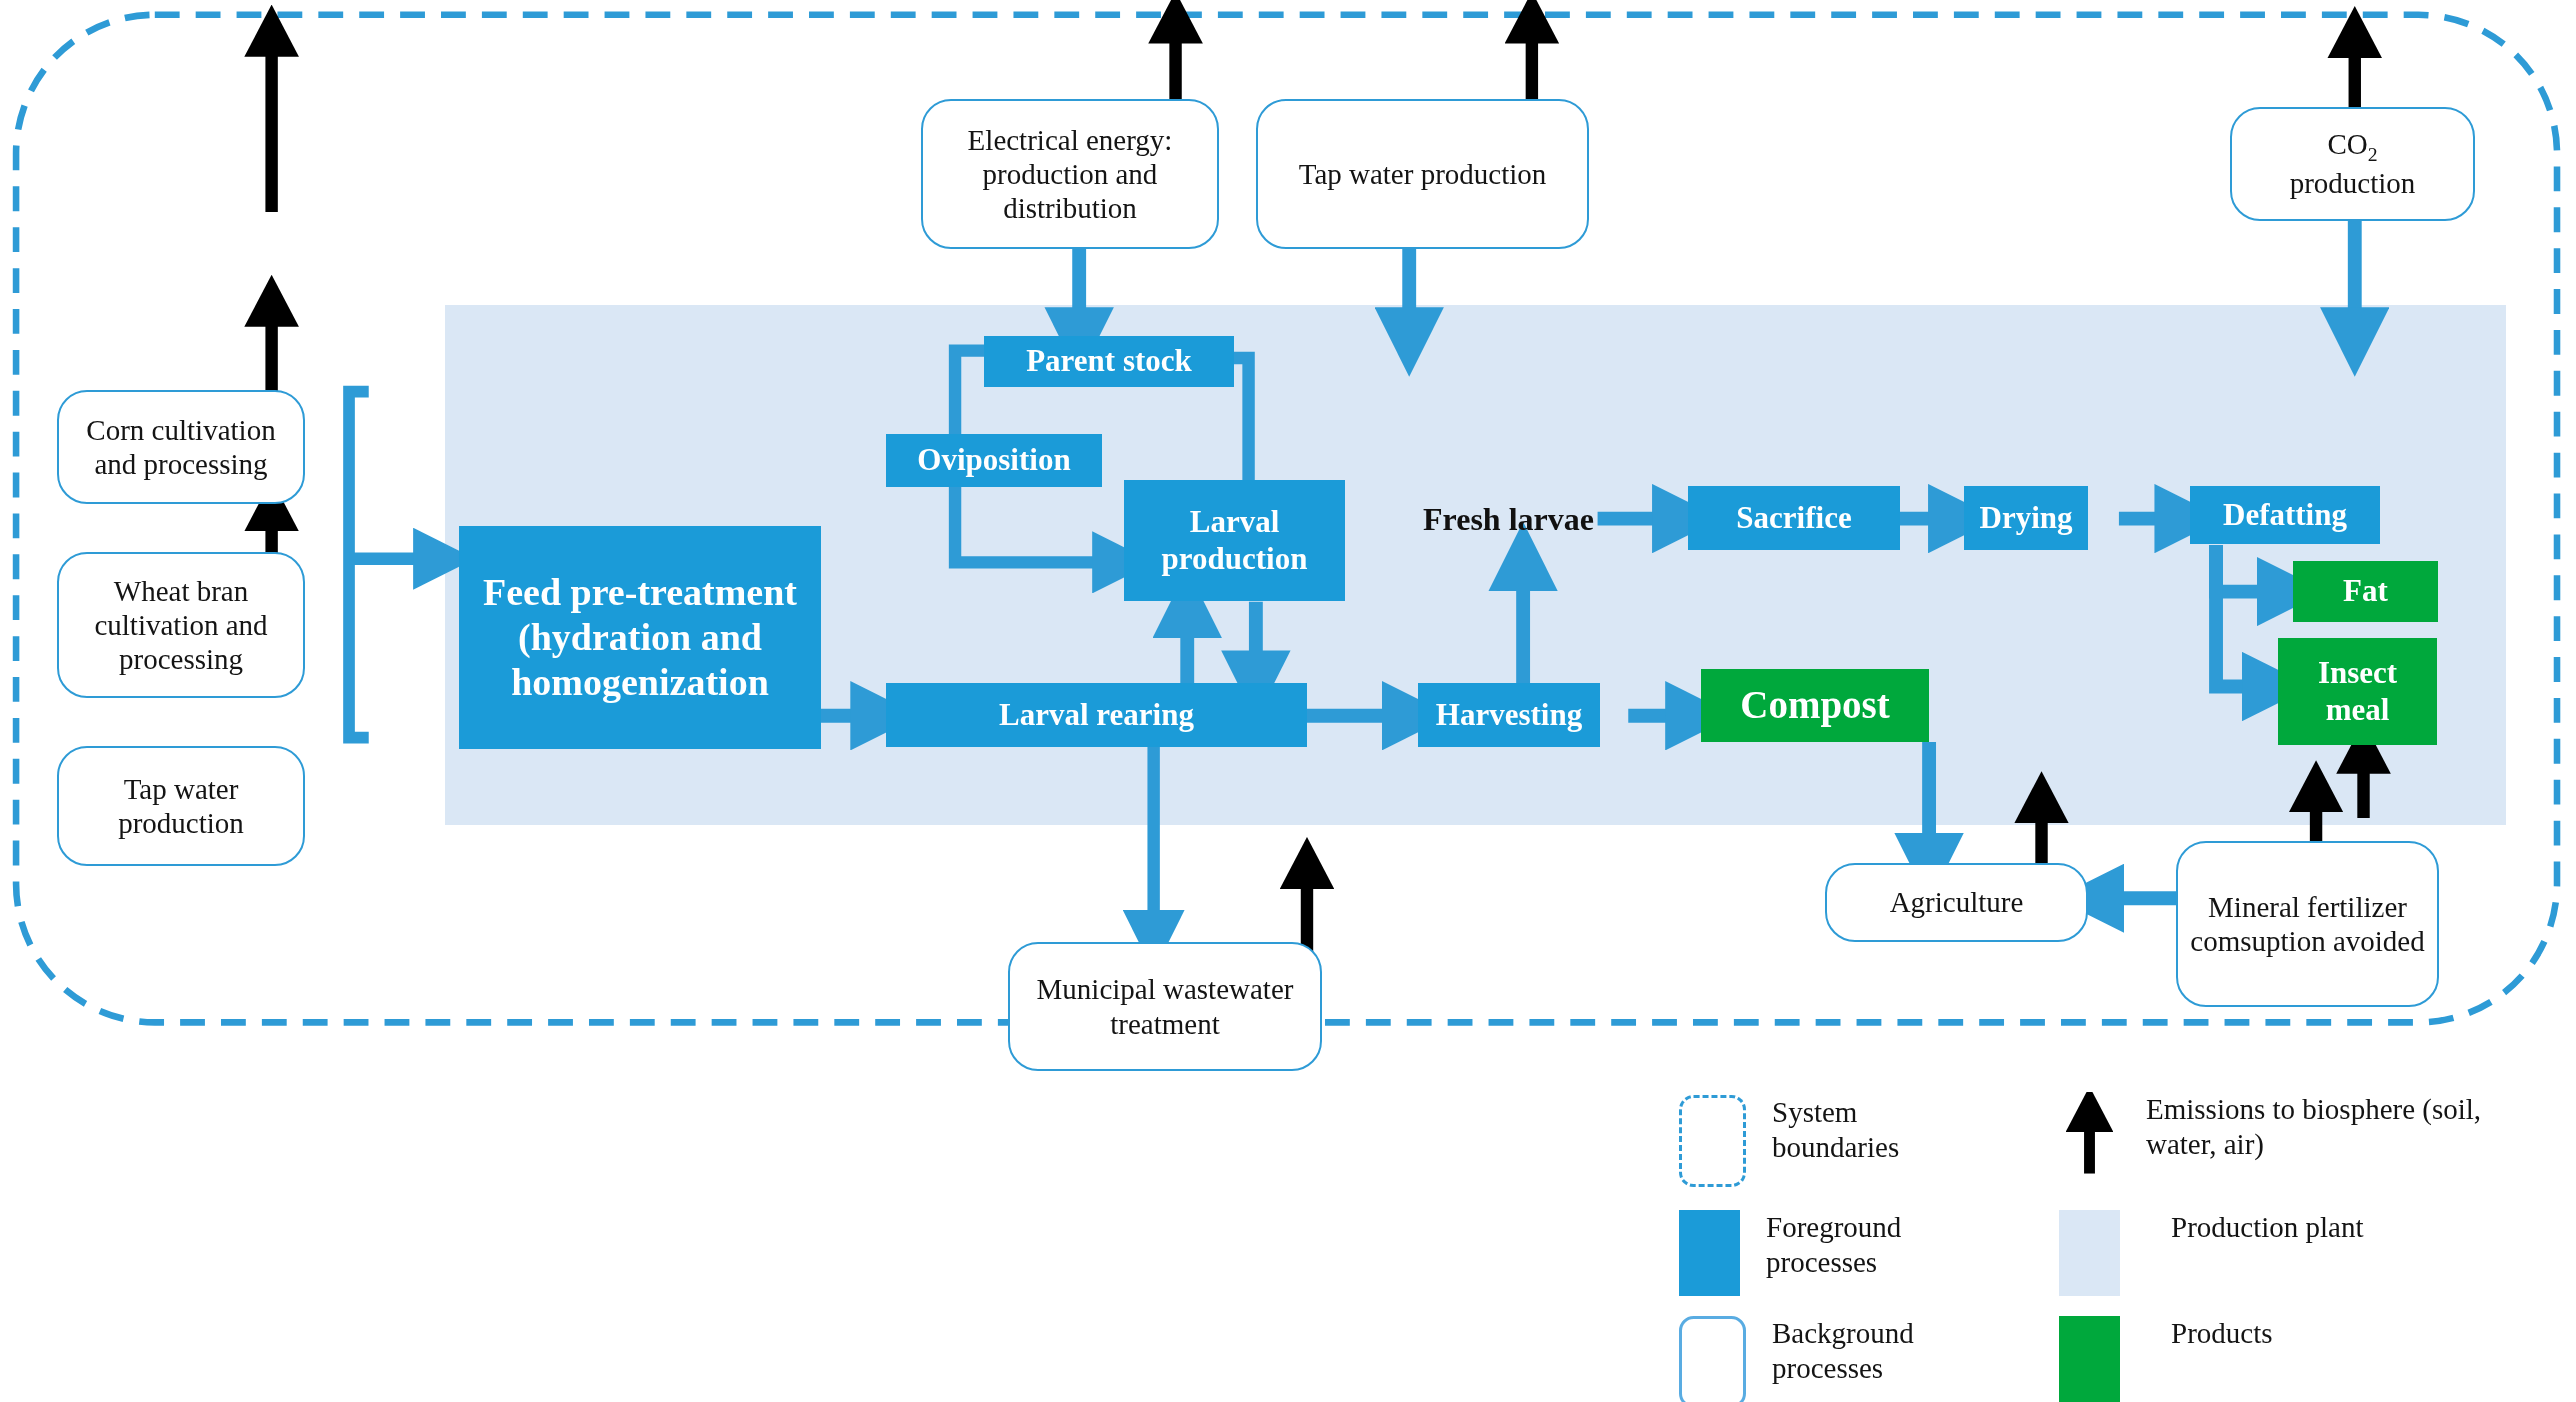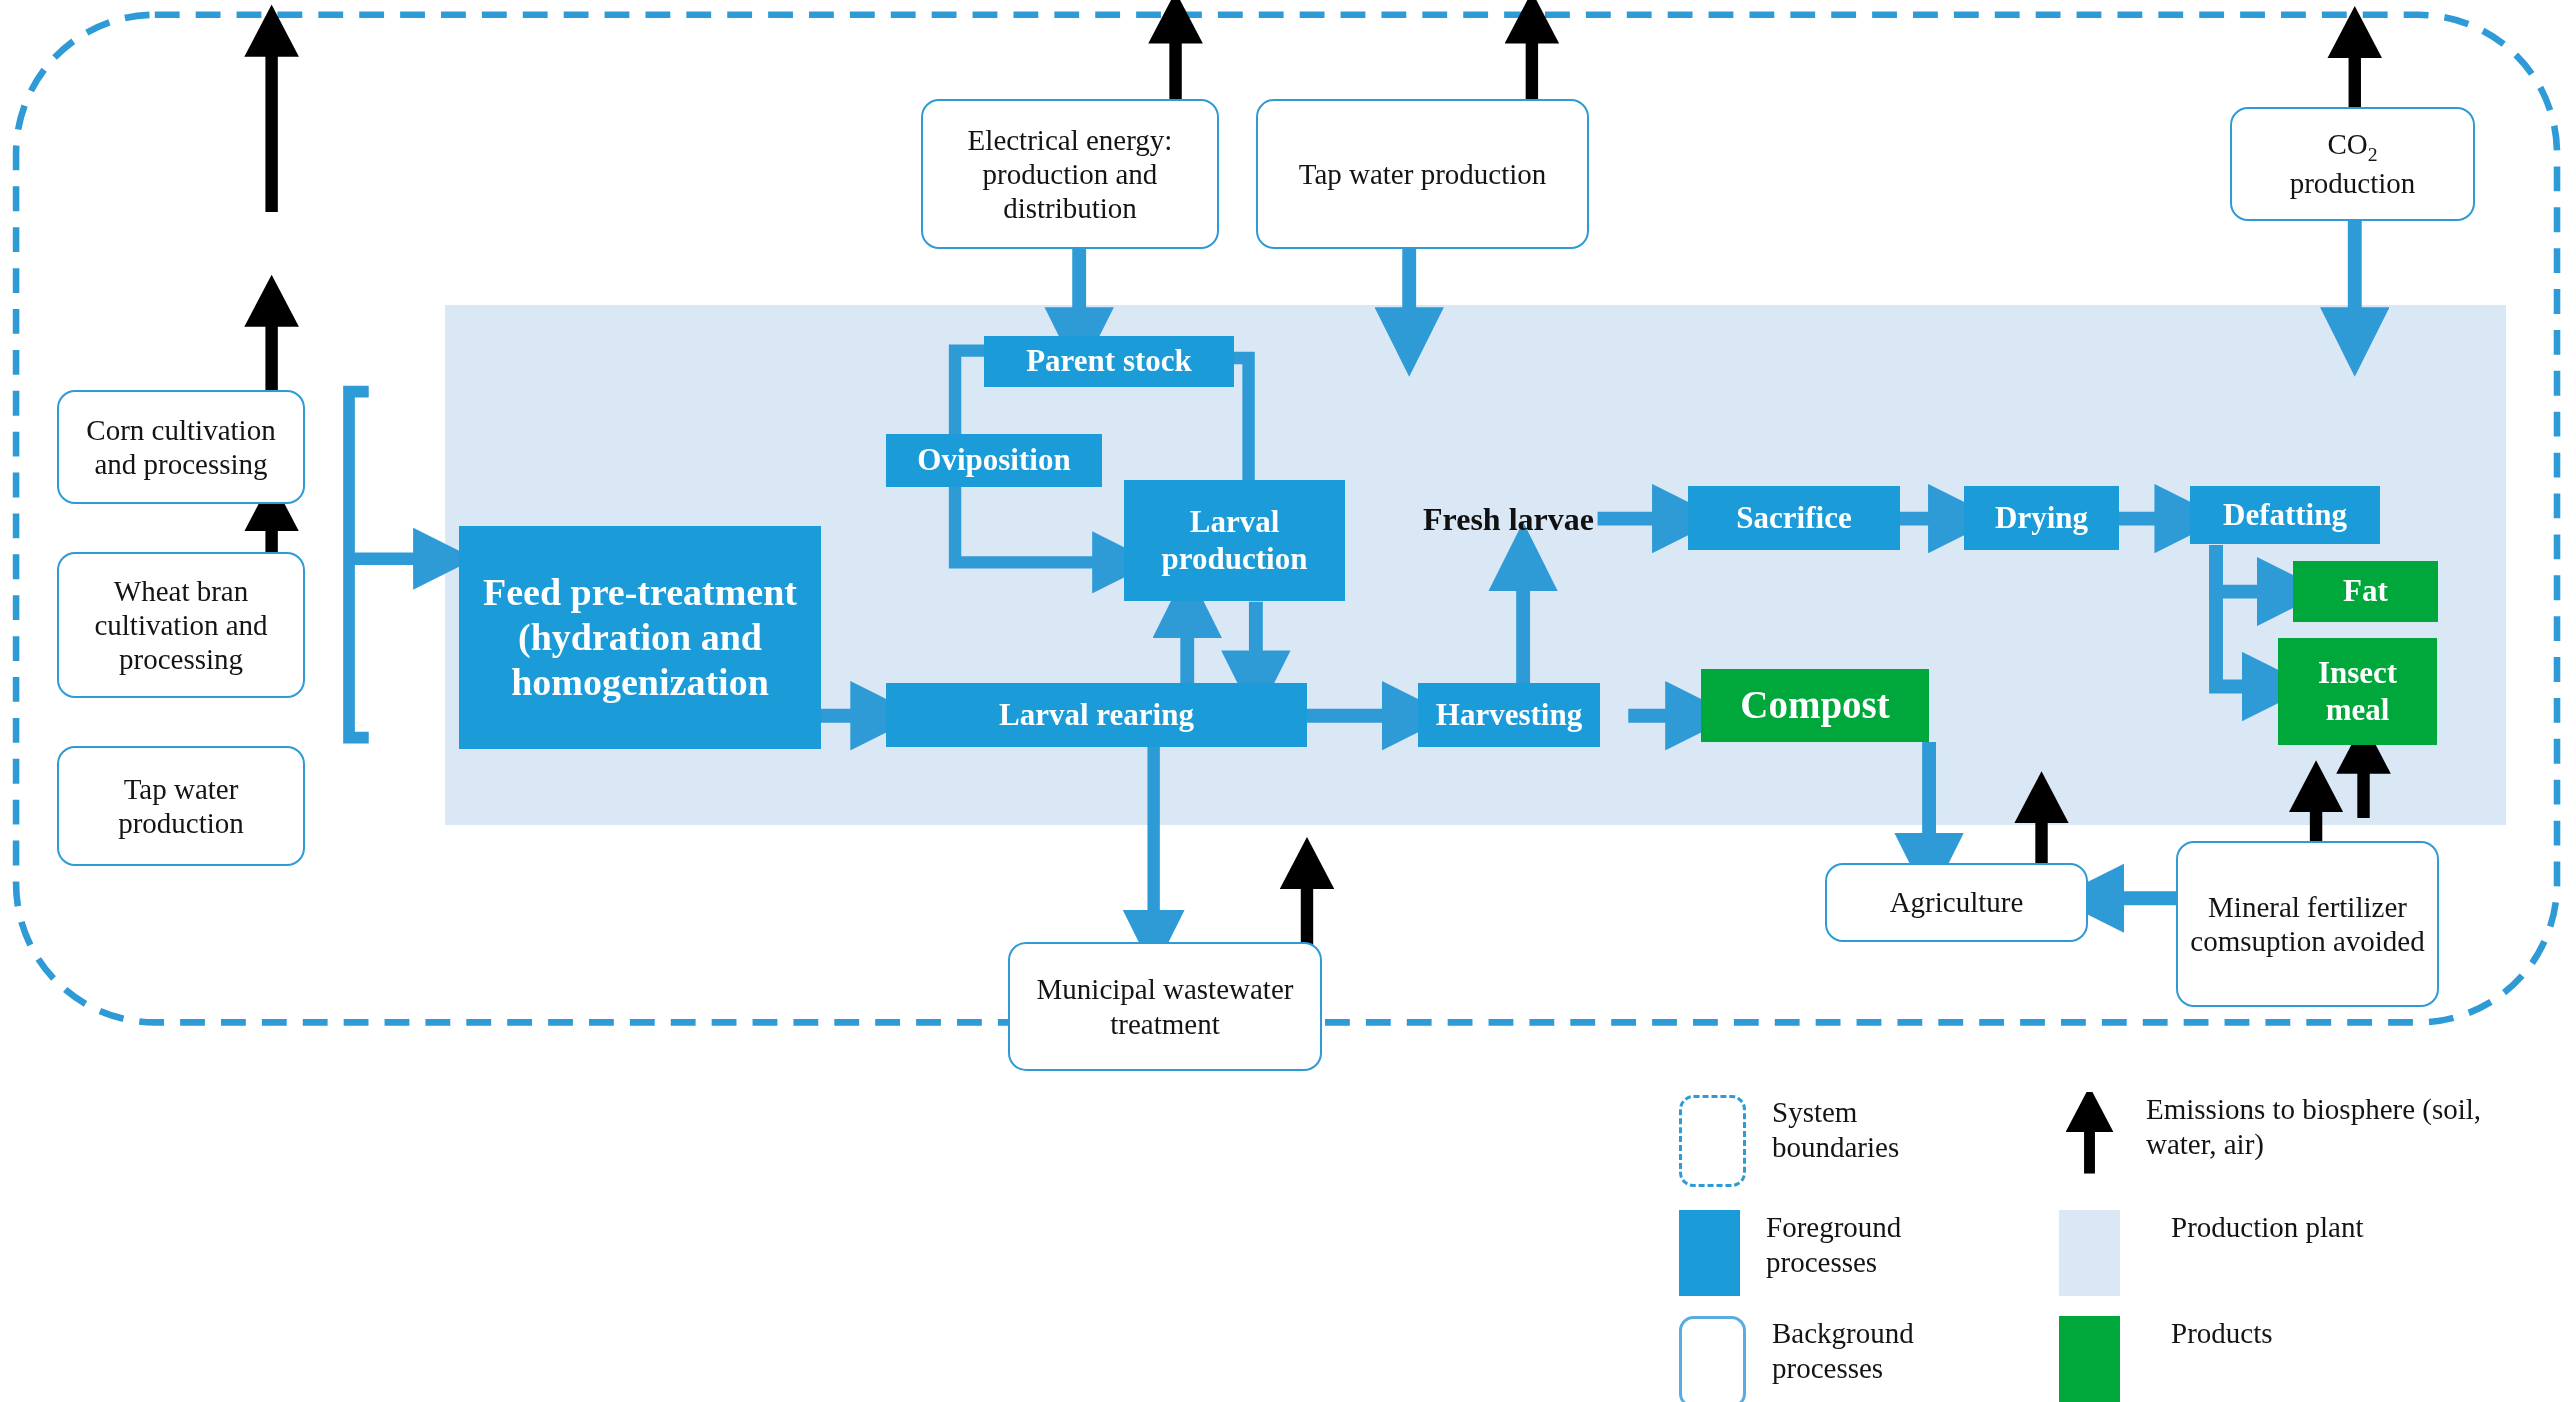--- a/index.html
+++ b/index.html
@@ -10,21 +10,21 @@
   }
   #stage{position:absolute;left:0;top:0;width:2576px;height:1403px;}
   svg.layer{position:absolute;left:0;top:0;width:2576px;height:1403px;overflow:visible;}
   
   .node{
     position:absolute;box-sizing:border-box;display:flex;
     align-items:center;justify-content:center;text-align:center;
     line-height:1.18;
   }
   .bg-node{
-    background:#ffffff;border:2.9px solid #2E9BD6;border-radius:18px;
+    background:#ffffff;border:2.9px solid #2E9BD6;border-radius:30px;
     color:#141414;font-size:29px;padding:4.4px 7.3px;
   }
   .fg-node{
     background:#1B9BD8;color:#ffffff;font-weight:bold;font-size:31px;padding:2.9px 5.8px;
   }
   .prod-node{
     background:#00A83C;color:#ffffff;font-weight:bold;font-size:31px;padding:2.9px 5.8px;
   }
   .plain-label{
     position:absolute;color:#111;font-weight:bold;font-size:32px;
@@ -183,21 +183,21 @@
   </div>
 
   <div class="node fg-node" style="left:1418px;top:683px;width:182px;height:64px;">
     <span>Harvesting</span>
   </div>
 
   <div class="node fg-node" style="left:1688px;top:486px;width:212px;height:64px;">
     <span>Sacrifice</span>
   </div>
 
-  <div class="node fg-node" style="left:1964px;top:486px;width:155px;height:64px;">
+  <div class="node fg-node" style="left:1964px;top:486px;width:124px;height:64px;">
     <span>Drying</span>
   </div>
 
   <div class="node fg-node" style="left:2190px;top:486px;width:190px;height:58px;">
     <span>Defatting</span>
   </div>
 
   <div class="node prod-node" style="left:1701px;top:669px;width:228px;height:73px;font-size:39px;">
     <span>Compost</span>
   </div>

